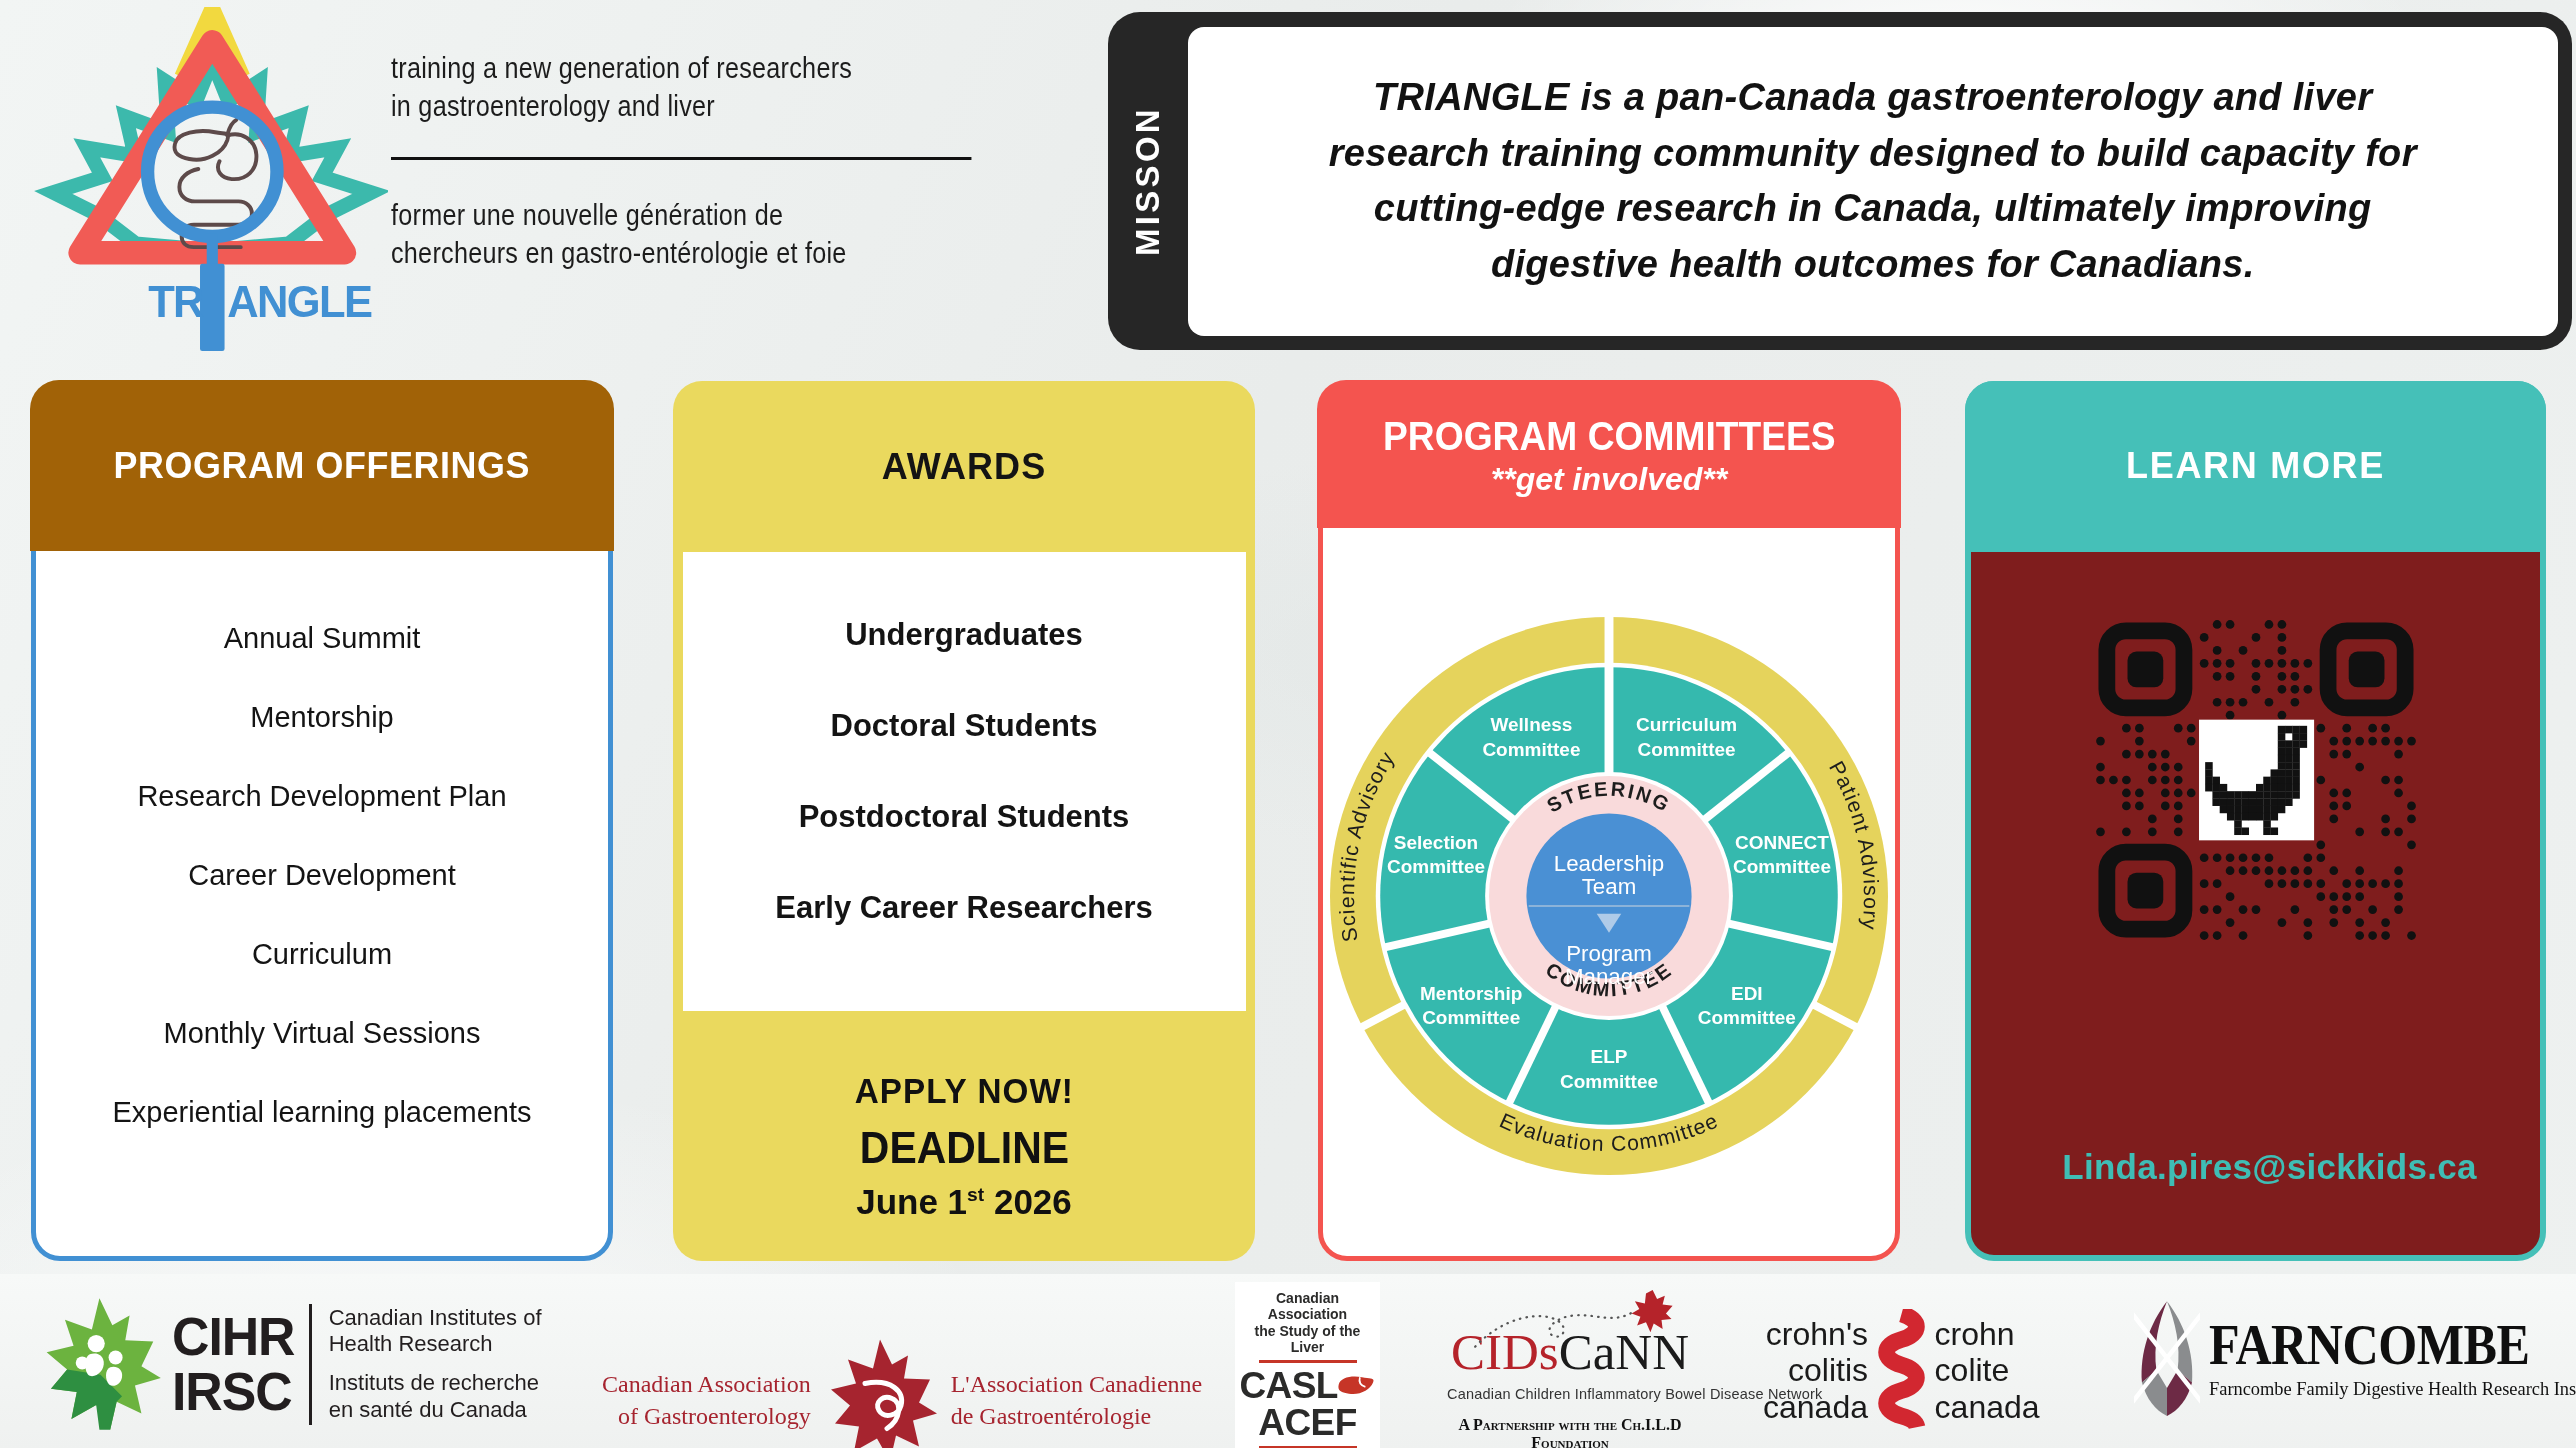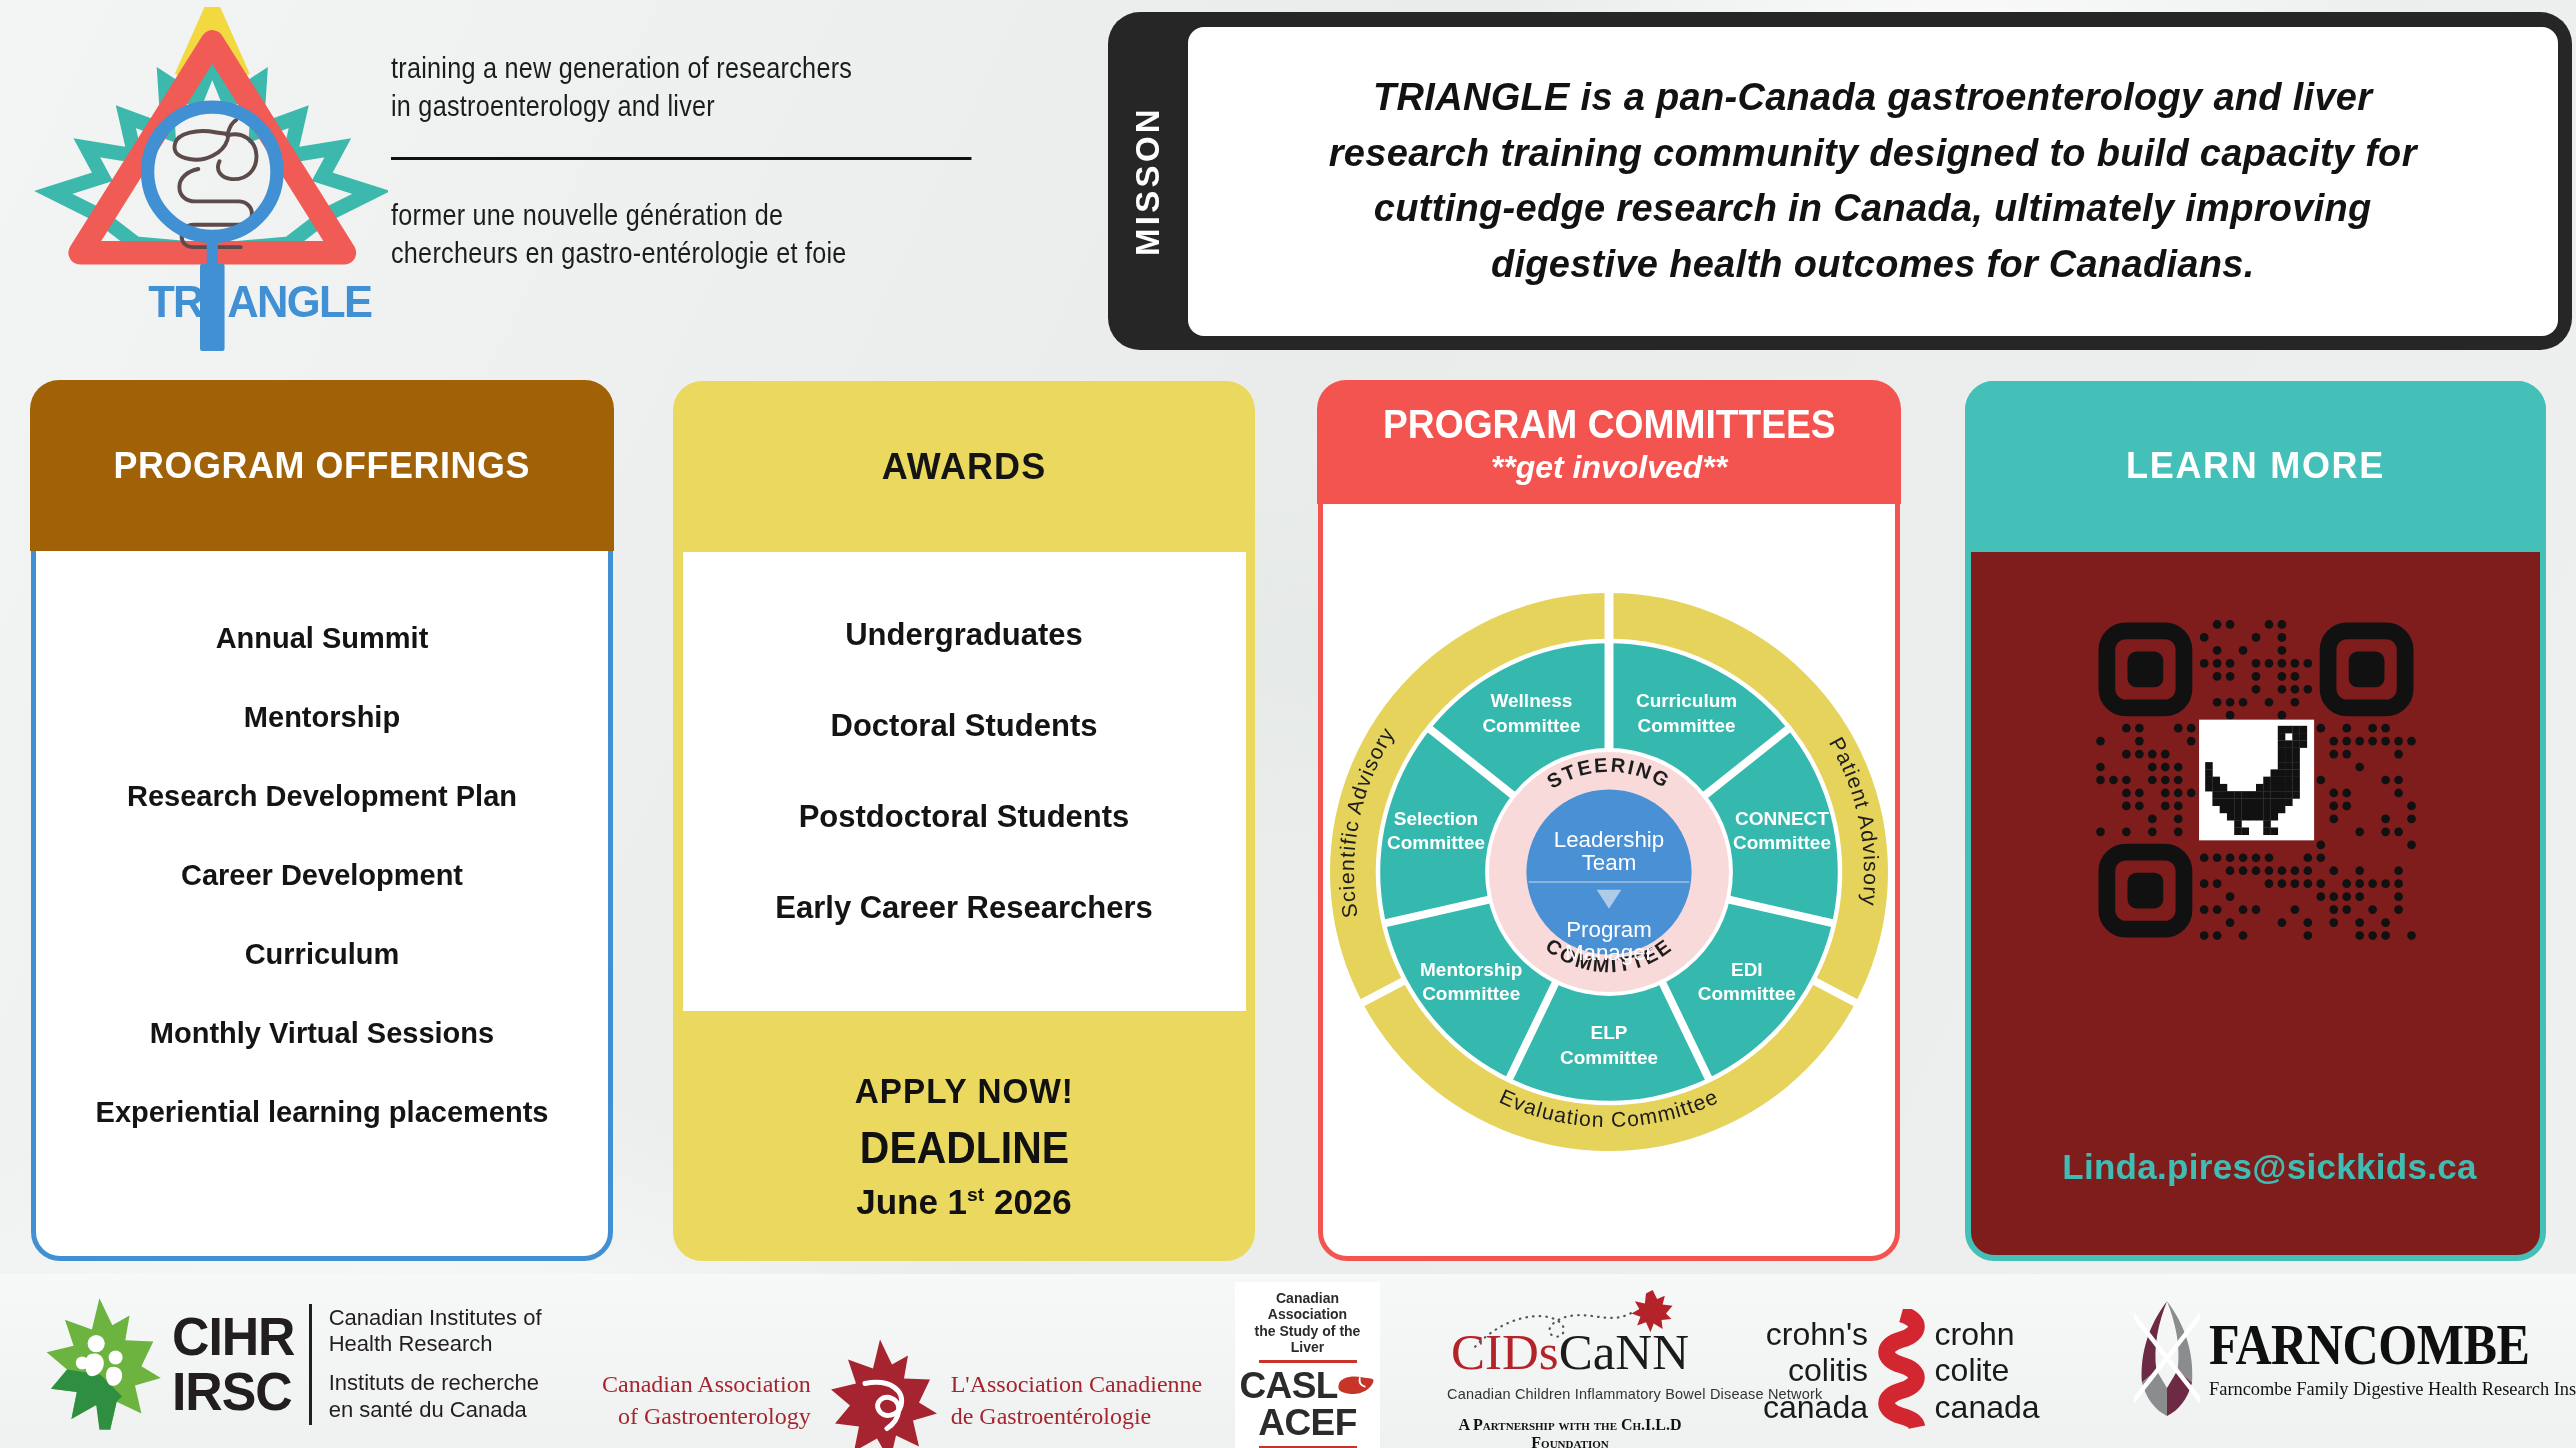--- a/index.html
+++ b/index.html
@@ -32,37 +32,37 @@
 
   
   .card{top:381px; width:582px; height:880px; border-radius:29px;}
   .head{display:flex; flex-direction:column; align-items:center; justify-content:center;}
   .head .t{font-weight:700; color:#fff; white-space:nowrap;}
 
   .card1{left:31px; background:#fff; border:5.6px solid #4190D3;}
   .c1-head{margin:-5.6px -5.6px 12px; height:171px; background:#a16207; border-radius:29px 29px 0 0;}
   .c1-head .t{font-size:37px; letter-spacing:0.6px; transform:scaleX(.97);}
   .olist{display:flex; flex-direction:column; align-items:center; gap:47px; padding-top:60px;
-      font-size:29px; font-weight:700; color:#141414; text-align:left; line-height:1.1;}
+      font-size:29px; font-weight:400; color:#141414; text-align:left; line-height:1.1;}
   .olist div{max-width:491px;}
 
   .card2{left:673px; background:#EAD95E;}
   .c2-head{height:171px;}
   .c2-head .t{color:#141414; font-size:36px; letter-spacing:1.1px;}
   .c2-panel{position:absolute; left:9.5px; right:9.5px; top:171px; height:459px; background:#fff;}
   .alist{display:flex; flex-direction:column; align-items:center; gap:57px; padding-top:66px;
       font-size:31px; font-weight:700; color:#141414; text-align:center; line-height:1.1;}
   .c2-foot{position:absolute; left:0; right:0; top:630px; bottom:0; display:flex; flex-direction:column; align-items:center; padding-top:60px; color:#111;}
   .apply{font-size:35px; font-weight:700; letter-spacing:1.1px; transform:scaleX(.95);}
   .deadline{font-size:44px; font-weight:700; margin-top:12.3px; transform:scaleX(.93); letter-spacing:0;}
   .date{font-size:35px; font-weight:700; margin-top:9px;}
   .date sup{font-size:.55em; vertical-align:super;}
 
   .card3{left:1318px; background:#fff; border:5.6px solid #F4544F;}
-  .c3-head{margin:-5.6px -5.6px 0; height:124px; background:#F4544F; border-radius:29px 29px 0 0; padding-top:3.3px;}
+  .c3-head{margin:-5.6px -5.6px 0; height:148px; background:#F4544F; border-radius:29px 29px 0 0; padding-top:3.3px;}
   .c3-head .t{font-size:40px; transform:scaleX(.93); letter-spacing:0;}
   .c3-sub{color:#fff; font-style:italic; font-weight:700; font-size:32px; margin-top:2.2px;}
   .wheel{display:block; margin:89px auto 0;}
 
   .card4{left:1965px; width:581px; background:#7f1d1d; border:6.1px solid #45C0B8;}
   .c4-head{margin:-6.1px -6.1px 0; height:171px; background:#45C0B8; border-radius:29px 29px 0 0;}
   .c4-head .t{font-size:36px; letter-spacing:1.7px;}
   .qr-wrap{width:324px; margin:66px auto 0;}
   .email{position:absolute; left:0; right:0; bottom:68px; text-align:center;
       color:#3FBDB5; font-size:35px; font-weight:700; letter-spacing:0.3px;margin-left:28px;}

